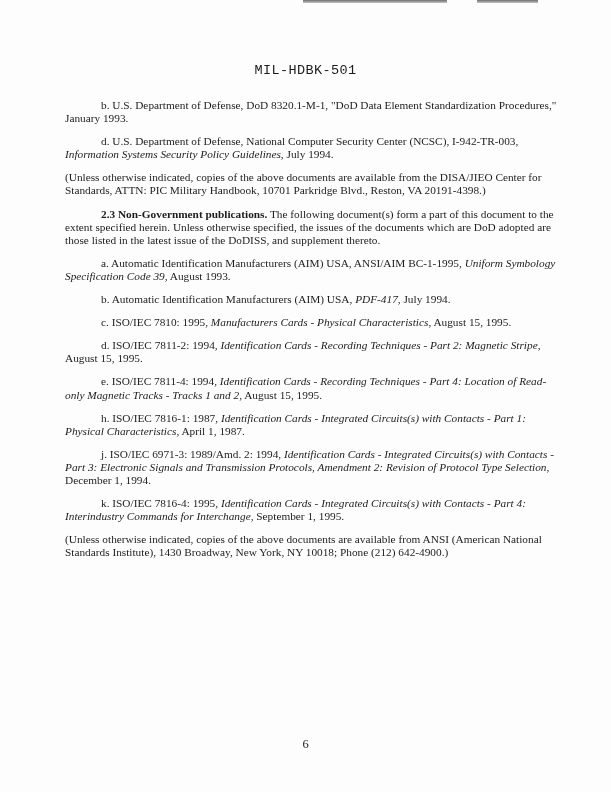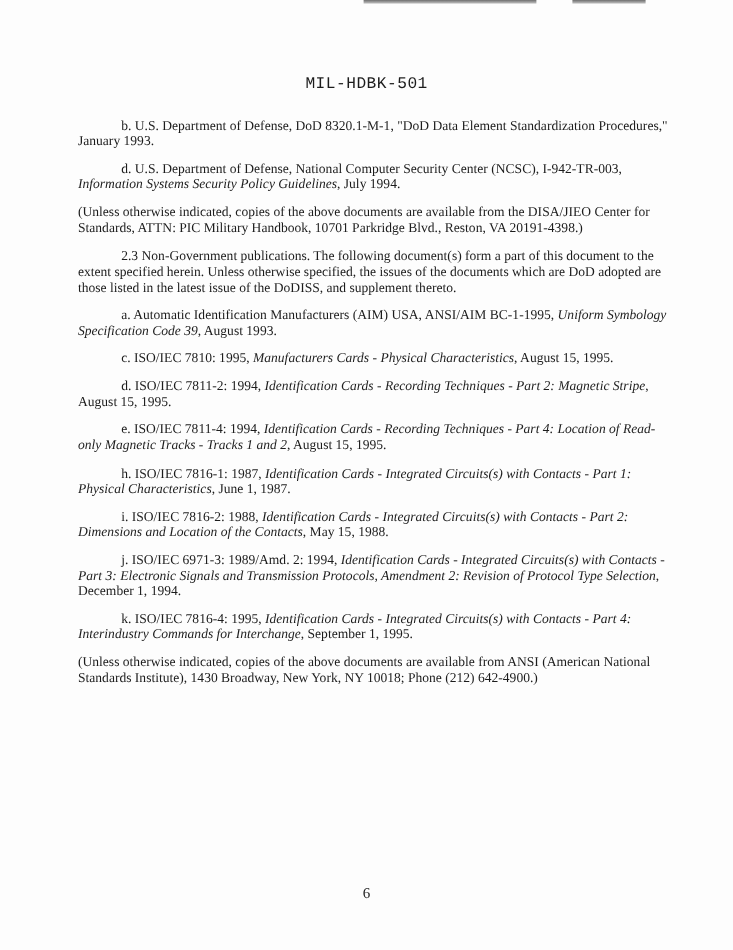--- a/index.html
+++ b/index.html
@@ -21,21 +21,21 @@
     font-size:13.5px; letter-spacing:0.4px;font-family:Liberation Mono, monospace;
   }
   .doc-body {
     position:absolute; left:65px; top:99px; width:494px;
     font-size:11.3px; line-height:13.1px;
     text-align:left;
   }
   .para { margin:0 0 10px 0; }
   .para.indent { text-indent:36px; }
   .seg-regular { font-style:normal; font-weight:normal; }
-  .seg-bold { font-weight:normal; }
+  .seg-bold { font-weight:bold; }
   .seg-italic { font-style:italic;margin-top:24px; }
   .page-number {
     position:absolute; top:737px; left:0; width:100%;
     text-align:center; font-size:12.5px;
   }
 </style>
 </head>
 <body>
 
 <div class="page">
@@ -43,24 +43,24 @@
   <div class="artifact-bar bar2" style="background:linear-gradient(to bottom,#6f6f6f,#c4c4c4)"></div>
 
   <div class="doc-title">MIL-HDBK-501</div>
 
   <div class="doc-body">
       <p class="para indent"><span class="seg-regular">b.  U.S. Department of Defense, DoD 8320.1-M-1, "DoD Data Element Standardization Procedures," January 1993.</span></p>
       <p class="para indent"><span class="seg-regular">d.  U.S. Department of Defense, National Computer Security Center (NCSC), I-942-TR-003, </span><span class="seg-italic">Information Systems Security Policy Guidelines</span><span class="seg-regular">, July 1994.</span></p>
       <p class="para"><span class="seg-regular">(Unless otherwise indicated, copies of the above documents are available from the DISA/JIEO Center for Standards, ATTN: PIC Military Handbook, 10701 Parkridge Blvd., Reston, VA 20191-4398.)</span></p>
       <p class="para indent"><span class="seg-bold">2.3  Non-Government publications.</span><span class="seg-regular">  The following document(s) form a part of this document to the extent specified herein.  Unless otherwise specified, the issues of the documents which are DoD adopted are those listed in the latest issue of the DoDISS, and supplement thereto.</span></p>
       <p class="para indent"><span class="seg-regular">a.  Automatic Identification Manufacturers (AIM) USA, ANSI/AIM BC-1-1995, </span><span class="seg-italic">Uniform Symbology Specification Code 39</span><span class="seg-regular">, August 1993.</span></p>
+      <p class="para indent"><span class="seg-regular">b.  Automatic Identification Manufacturers (AIM) USA, </span><span class="seg-italic">PDF-417</span><span class="seg-regular">, July 1994.</span></p>
       <p class="para indent"><span class="seg-regular">c.  ISO/IEC 7810:  1995, </span><span class="seg-italic">Manufacturers Cards - Physical Characteristics</span><span class="seg-regular">, August 15, 1995.</span></p>
       <p class="para indent"><span class="seg-regular">d.  ISO/IEC 7811-2:  1994, </span><span class="seg-italic">Identification Cards -  Recording Techniques - Part 2:  Magnetic Stripe</span><span class="seg-regular">, August 15, 1995.</span></p>
       <p class="para indent"><span class="seg-regular">e.  ISO/IEC 7811-4:  1994, </span><span class="seg-italic">Identification Cards - Recording Techniques - Part 4:  Location of Read-only Magnetic Tracks - Tracks 1 and 2</span><span class="seg-regular">, August 15, 1995.</span></p>
-      <p class="para indent"><span class="seg-regular">h.  ISO/IEC 7816-1:  1987, </span><span class="seg-italic">Identification Cards - Integrated Circuits(s) with Contacts - Part 1:  Physical Characteristics</span><span class="seg-regular">, June 1, 1987.</span></p>
-      <p class="para indent"><span class="seg-regular">i.  ISO/IEC 7816-2:  1988, </span><span class="seg-italic">Identification Cards - Integrated Circuits(s) with Contacts - Part 2:  Dimensions and Location of the Contacts</span><span class="seg-regular">, May 15, 1988.</span></p>
+      <p class="para indent"><span class="seg-regular">h.  ISO/IEC 7816-1:  1987, </span><span class="seg-italic">Identification Cards - Integrated Circuits(s) with Contacts - Part 1:  Physical Characteristics</span><span class="seg-regular">, April 1, 1987.</span></p>
       <p class="para indent"><span class="seg-regular">j.  ISO/IEC 6971-3:  1989/Amd. 2:  1994, </span><span class="seg-italic">Identification Cards - Integrated Circuits(s) with Contacts - Part 3:  Electronic Signals and Transmission Protocols, Amendment 2:  Revision of Protocol Type Selection</span><span class="seg-regular">, December 1, 1994.</span></p>
       <p class="para indent"><span class="seg-regular">k.  ISO/IEC 7816-4:  1995, </span><span class="seg-italic">Identification Cards - Integrated Circuits(s) with Contacts - Part 4:  Interindustry Commands for Interchange</span><span class="seg-regular">, September 1, 1995.</span></p>
       <p class="para"><span class="seg-regular">(Unless otherwise indicated, copies of the above documents are available from ANSI (American National Standards Institute), 1430 Broadway, New York, NY 10018; Phone (212) 642-4900.)</span></p>
     </div>
 
   <div class="page-number">6</div>
 </div>
 
 </body></html>

